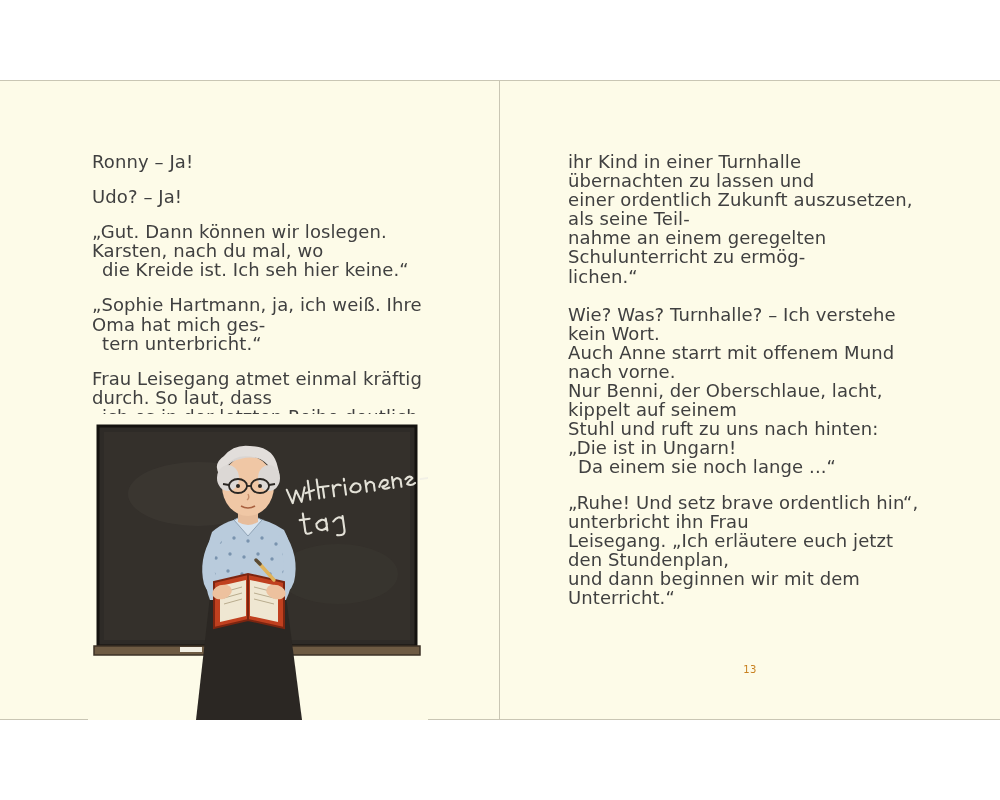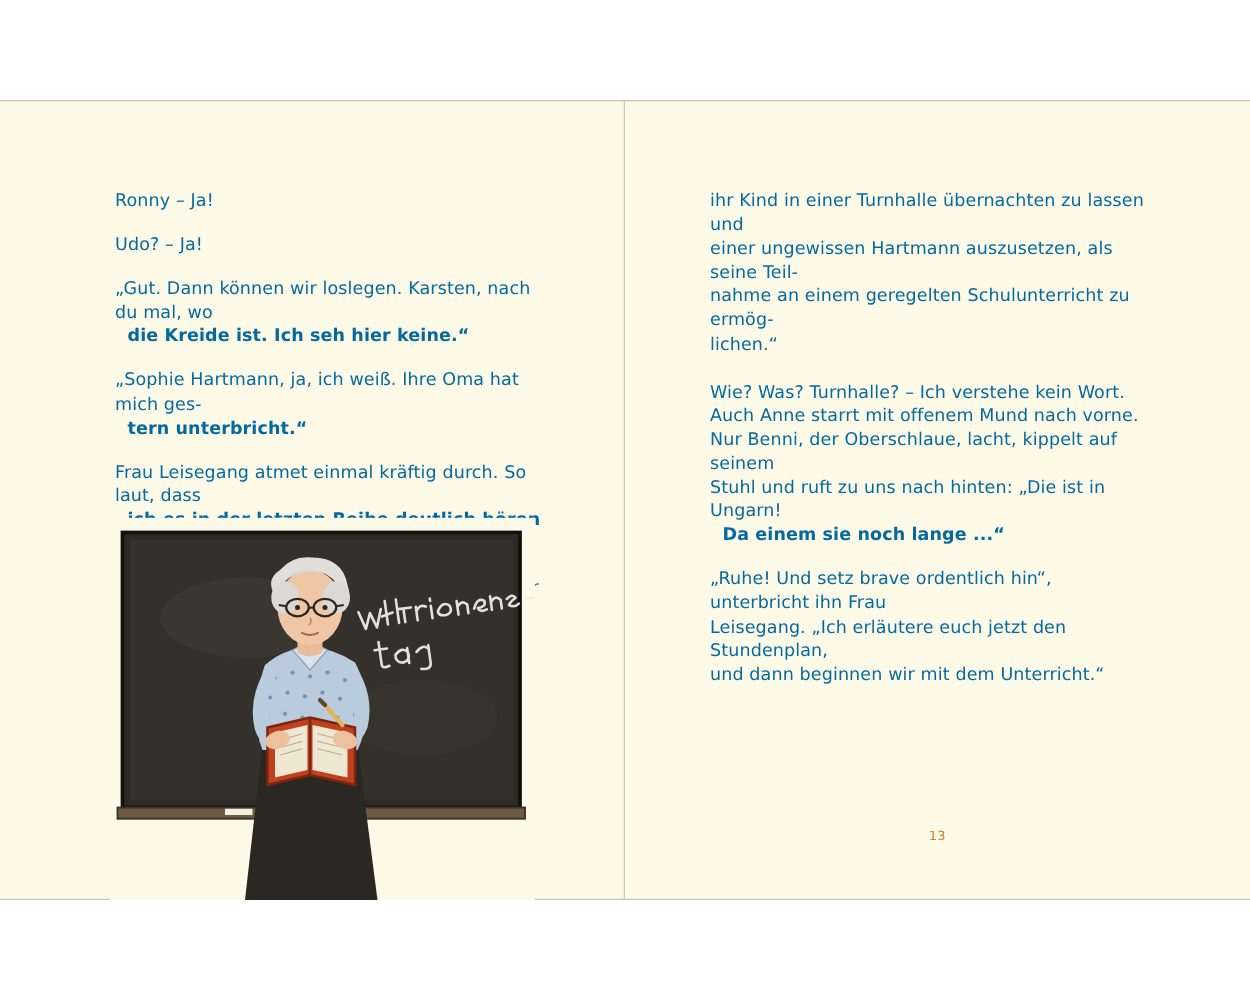--- a/index.html
+++ b/index.html
@@ -44,23 +44,23 @@
     position: absolute;
     left: 0;
     bottom: 0;
     width: 100%;
     height: 1px;
     background: #c9c6b4;
   }
   .textblock {
     position: absolute;
     font-family: "DejaVu Sans", sans-serif;
-    font-size: 14px;
+    font-size: 18px;
     line-height: 19.1px;
-    color: #0369a1;
+    color: #404040;
     letter-spacing: 0.1px;
   }
   #left-text {
     left: 92px;
     top: 72px;
     width: 352px;
   }
   #right-text {
     left: 68px;
     top: 72px;
@@ -73,21 +73,20 @@
     margin-top: 16px;
   }
   .para-gap {
     height: 19px;
   }
   .line {
     white-space: pre-wrap;
   }
   .hang {
     padding-left: 10px;
-    font-weight: bold;
   }
   #page-number {
     position: absolute;
     left: 0;
     top: 584px;
     width: 500px;
     text-align: center;
     font-family: "DejaVu Sans", sans-serif;
     font-size: 10px;
     color: #c8801f;
@@ -261,21 +260,21 @@
     </div>
   </div>
 
   <div class="page right">
     <div class="page-top-rule"></div>
     <div class="page-bottom-rule"></div>
 
     <div class="textblock" id="right-text">
       <div class="para">
         <div class="line">ihr Kind in einer Turnhalle übernachten zu lassen und</div>
-        <div class="line">einer ungewissen Hartmann auszusetzen, als seine Teil-</div>
+        <div class="line">einer ordentlich Zukunft auszusetzen, als seine Teil-</div>
         <div class="line">nahme an einem geregelten Schulunterricht zu ermög-</div>
         <div class="line">lichen.“</div>
       </div>
       <div class="para-gap"></div>
       <div class="para">
         <div class="line">Wie? Was? Turnhalle? – Ich verstehe kein Wort.</div>
         <div class="line">Auch Anne starrt mit offenem Mund nach vorne.</div>
         <div class="line">Nur Benni, der Oberschlaue, lacht, kippelt auf seinem</div>
         <div class="line">Stuhl und ruft zu uns nach hinten: „Die ist in Ungarn!</div>
         <div class="line hang">Da einem sie noch lange ...“</div>

